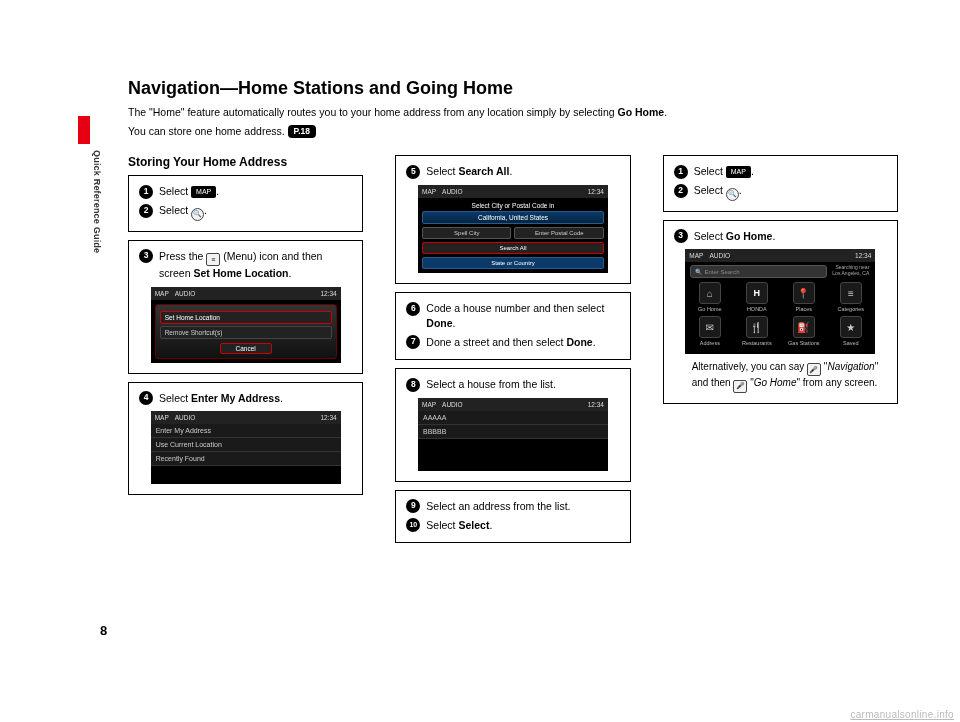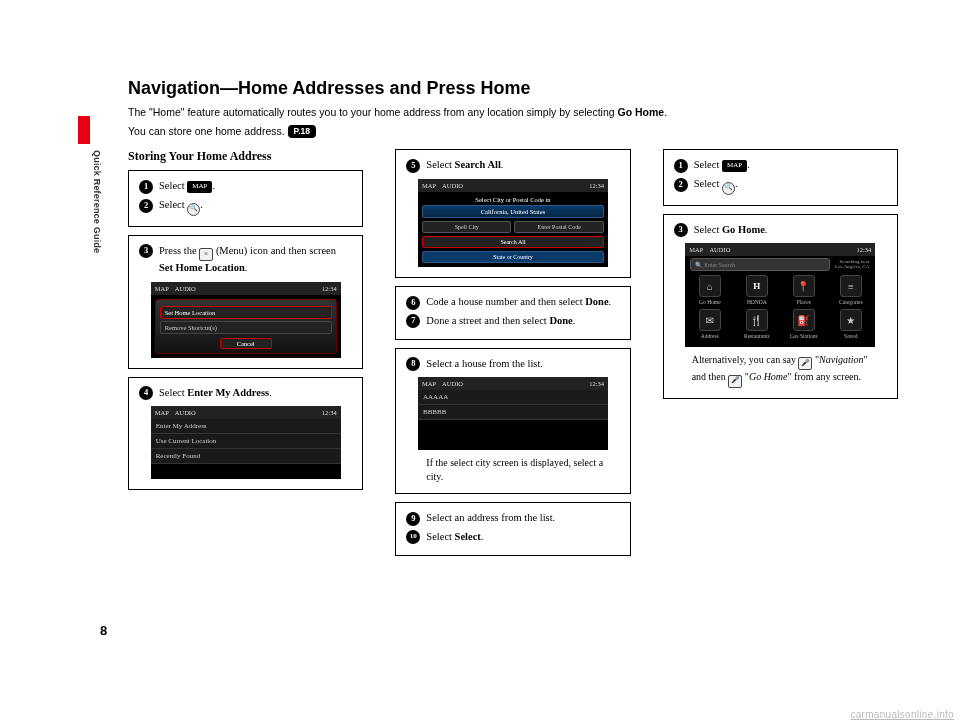--- a/index.html
+++ b/index.html
@@ -72,22 +72,21 @@
     border-radius: 4px;
     padding: 0 6px;
     font-size: 8.5px;
     font-weight: 700;
     vertical-align: 1px;
   }
   .columns {
     display: flex;
     gap: 32px;
     margin-left: 50px;
-    margin-top: 10px;
-    font-family: Liberation Serif, serif;
+    margin-top: 16px;
   }
   .col { width: 242px; }
   .col h2 {
     font-size: 12px;
     font-weight: 700;
     margin-bottom: 6px;
   }
   .box {
     border: 1.2px solid #000;
     padding: 8px 10px 10px 10px;
@@ -277,21 +276,21 @@
 </style>
 </head>
 <body>
 
 <div class="red-tab"></div>
 <div class="side-label">Quick Reference Guide</div>
 <div class="page-num">8</div>
 <div class="footer-brand">carmanualsonline.info</div>
 
 <div class="page">
-  <h1>Navigation—Home Addresses and Press Home</h1>
+  <h1>Navigation—Home Stations and Going Home</h1>
   <p class="intro">
     <span>The "Home" feature automatically routes you to your home address from any location simply by selecting </span><b>Go Home</b><span>.</span>
   </p>
   <p class="intro">
     <span>You can store one home address. </span><span class="p18">P.18</span>
   </p>
 
   <div class="columns">
 
     <div class="col">
@@ -421,21 +420,20 @@
                 <span>AUDIO</span>
               </span>
             <span>12:34</span>
           </div>
           <div class="screen-body" style="padding:0">
             <div class="list-row">AAAAA</div>
             <div class="list-row">BBBBB</div>
             <div style="height:24px"></div>
           </div>
         </div>
-        <div class="centered-note">If the select city screen is displayed, select a city.</div>
       </div>
 
       <div class="box">
         <div class="step">
           <span class="badge">9</span>
           <span class="step-text">Select an address from the list.</span>
         </div>
         <div class="step">
           <span class="badge" style="font-size:7px">10</span>
           <span class="step-text">

